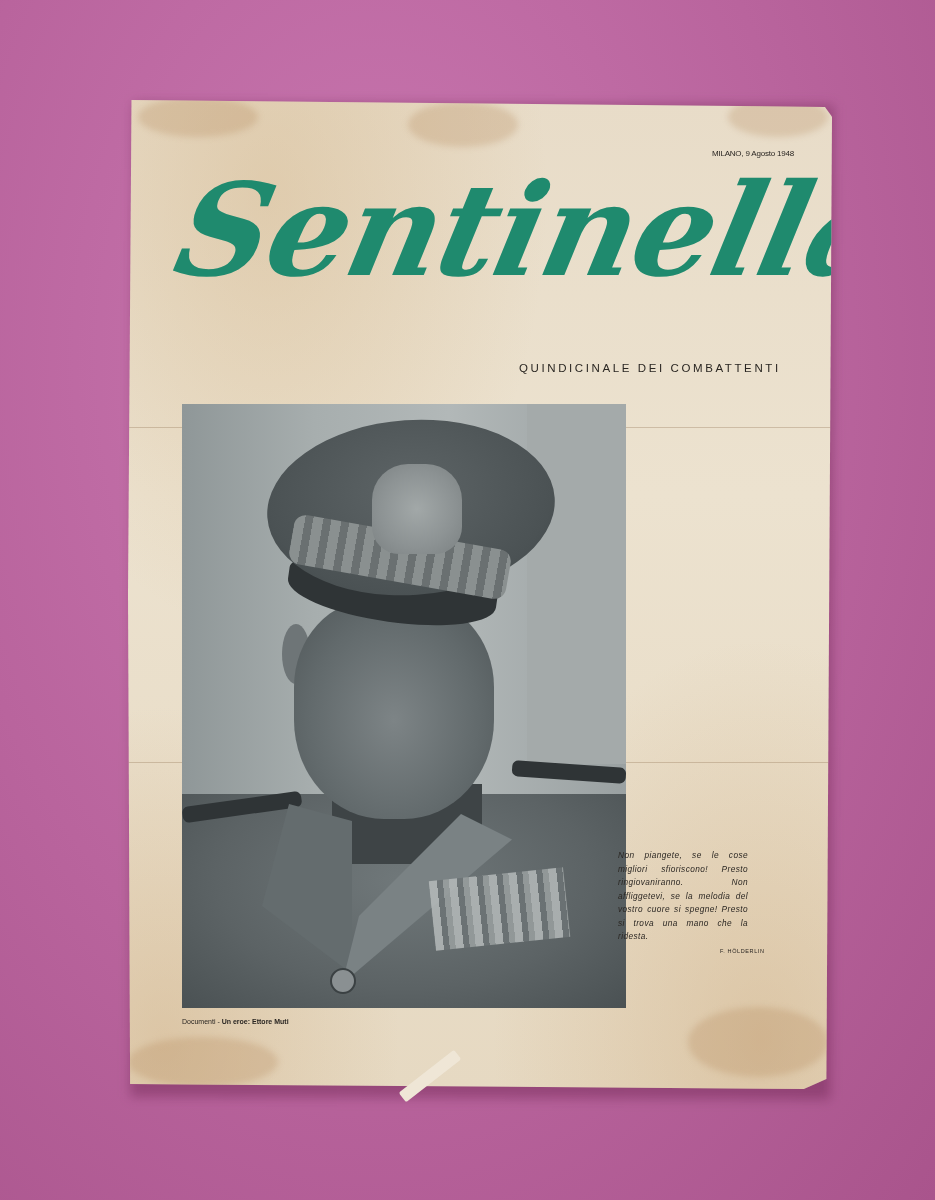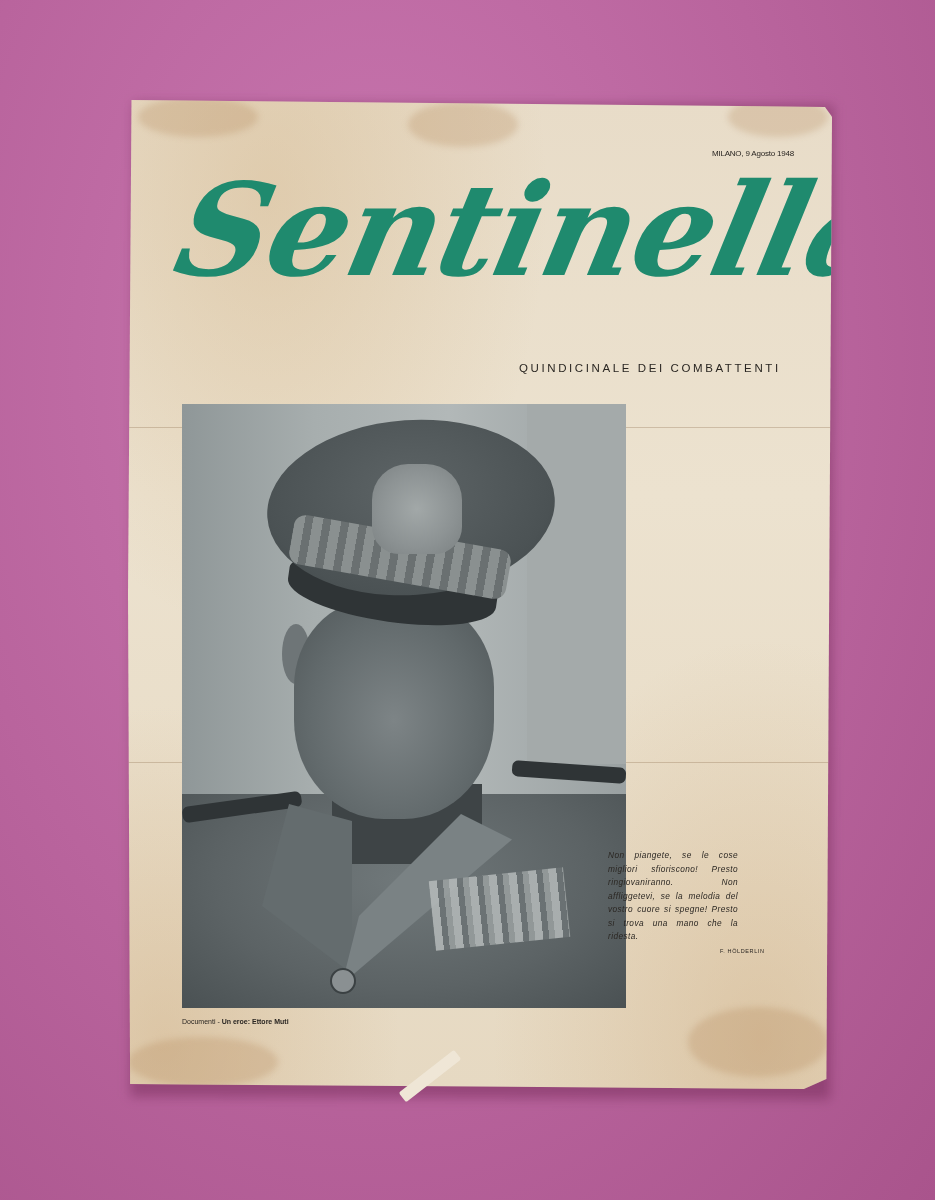--- a/index.html
+++ b/index.html
@@ -67,21 +67,21 @@
       clip-path: polygon(30% 0, 100% 10%, 100% 100%, 0 60%); }
     .lapel-r { position: absolute; left: 160px; top: 410px; width: 170px; height: 170px; background: #7a8284;
       clip-path: polygon(70% 0, 100% 15%, 0 100%, 10% 60%); }
     .shoulder { position: absolute; top: 395px; height: 16px; background: #2f3436; border-radius: 6px; }
     .ribbons { position: absolute; left: 250px; top: 470px; width: 135px; height: 70px;
       background: repeating-linear-gradient(90deg, #b5baba 0 8px, #6c7375 8px 14px, #9aa0a0 14px 20px);
       transform: rotate(-6deg); opacity: 0.85; }
     .button { position: absolute; left: 148px; top: 564px; width: 22px; height: 22px; border-radius: 50%;
       background: #8a9092; border: 2px solid #3b4143; }
     .quote {
-      position: absolute; left: 480px; top: 752px; width: 130px; font-size: 8.3px; line-height: 13.5px;
+      position: absolute; left: 490px; top: 752px; width: 130px; font-size: 8.3px; line-height: 13.5px;
       font-style: italic; color: #2a2622; text-align: justify; letter-spacing: 0.4px;
     }
     .author { position: absolute; left: 592px; top: 851px; font-size: 5.5px; color: #2a2622; letter-spacing: 0.6px; }
     .caption { position: absolute; left: 54px; top: 921px; font-size: 7px; color: #2a2622; white-space: nowrap; }
     .caption b { font-weight: bold; }
     .stain { position: absolute; border-radius: 50%; background: rgba(170,120,70,0.22); filter: blur(3px); }
     .fold { position: absolute; height: 1px; background: rgba(150,120,90,0.35); }
     .tear { position: absolute; left: 395px; top: 1070px; width: 70px; height: 12px; background: #efe6d6;
       transform: rotate(-38deg); border-radius: 2px; }
   </style>

